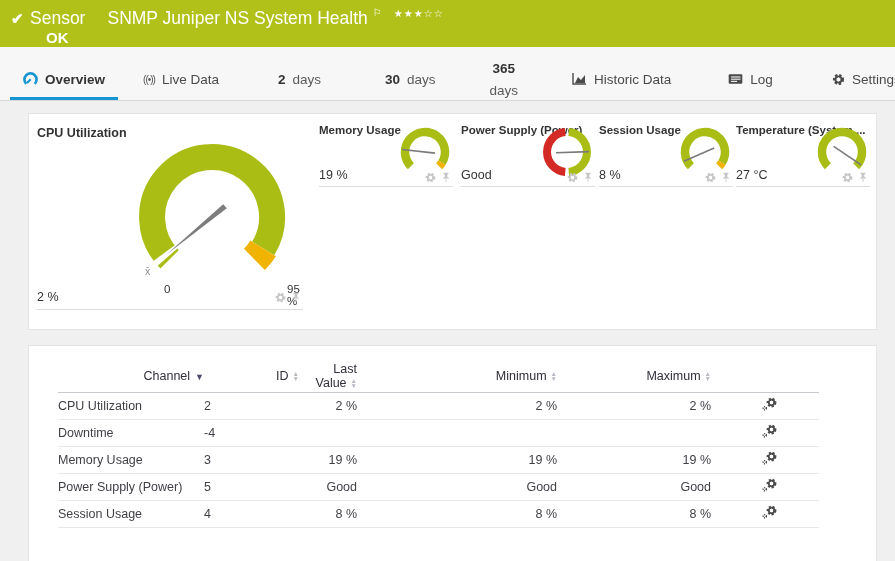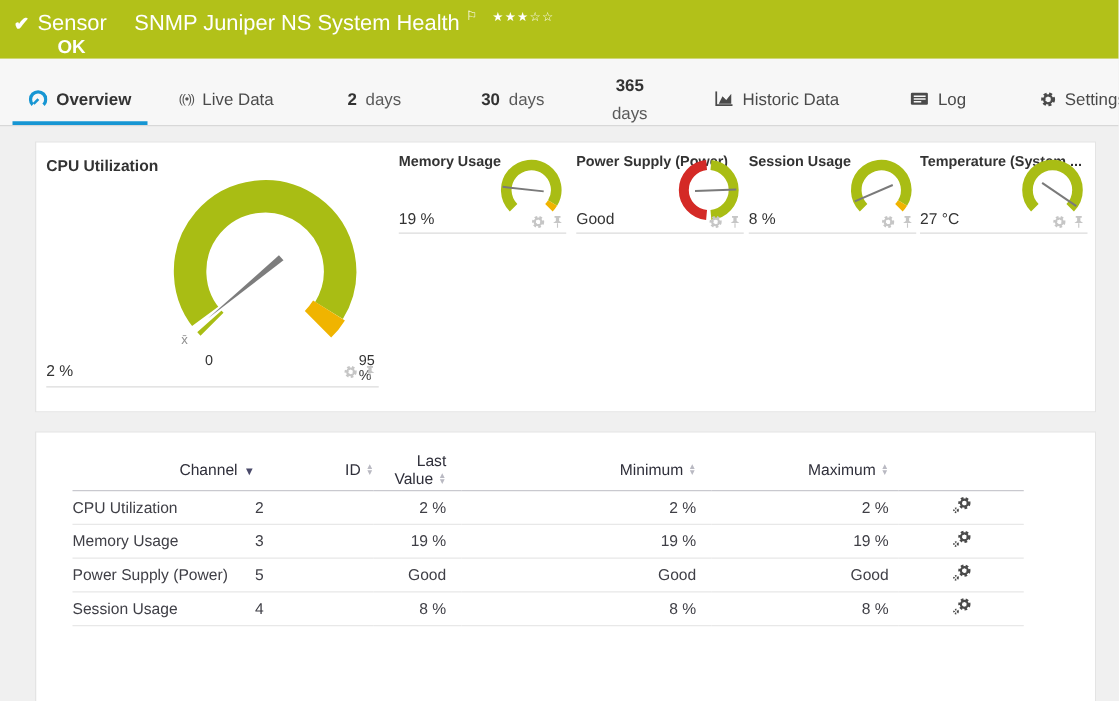--- a/index.html
+++ b/index.html
@@ -294,20 +294,32 @@
           <td class="col-right">2 %</td>
           <td class="col-right">2 %</td>
           <td class="col-right-sm">2 %</td>
           <td class="col-icon"><span class="row-gear-btn"><svg width="17" height="15" viewBox="0 0 17 15">
                   <circle cx="10.5" cy="5.5" r="3.4" fill="none" stroke="#4a4a4a" stroke-width="3" stroke-dasharray="1.8 1.5"></circle>
                   <circle cx="10.5" cy="5.5" r="2.8" fill="none" stroke="#4a4a4a" stroke-width="1.7"></circle>
                   <circle cx="3.8" cy="11.2" r="1.5" fill="none" stroke="#4a4a4a" stroke-width="1.6" stroke-dasharray="1 0.9"></circle>
                 </svg></span></td>
         </tr>
         <tr>
+          <td>Downtime</td>
+          <td>-4</td>
+          <td class="col-right"></td>
+          <td class="col-right"></td>
+          <td class="col-right-sm"></td>
+          <td class="col-icon"><span class="row-gear-btn"><svg width="17" height="15" viewBox="0 0 17 15">
+                  <circle cx="10.5" cy="5.5" r="3.4" fill="none" stroke="#4a4a4a" stroke-width="3" stroke-dasharray="1.8 1.5"></circle>
+                  <circle cx="10.5" cy="5.5" r="2.8" fill="none" stroke="#4a4a4a" stroke-width="1.7"></circle>
+                  <circle cx="3.8" cy="11.2" r="1.5" fill="none" stroke="#4a4a4a" stroke-width="1.6" stroke-dasharray="1 0.9"></circle>
+                </svg></span></td>
+        </tr>
+        <tr>
           <td>Memory Usage</td>
           <td>3</td>
           <td class="col-right">19 %</td>
           <td class="col-right">19 %</td>
           <td class="col-right-sm">19 %</td>
           <td class="col-icon"><span class="row-gear-btn"><svg width="17" height="15" viewBox="0 0 17 15">
                   <circle cx="10.5" cy="5.5" r="3.4" fill="none" stroke="#4a4a4a" stroke-width="3" stroke-dasharray="1.8 1.5"></circle>
                   <circle cx="10.5" cy="5.5" r="2.8" fill="none" stroke="#4a4a4a" stroke-width="1.7"></circle>
                   <circle cx="3.8" cy="11.2" r="1.5" fill="none" stroke="#4a4a4a" stroke-width="1.6" stroke-dasharray="1 0.9"></circle>
                 </svg></span></td>

